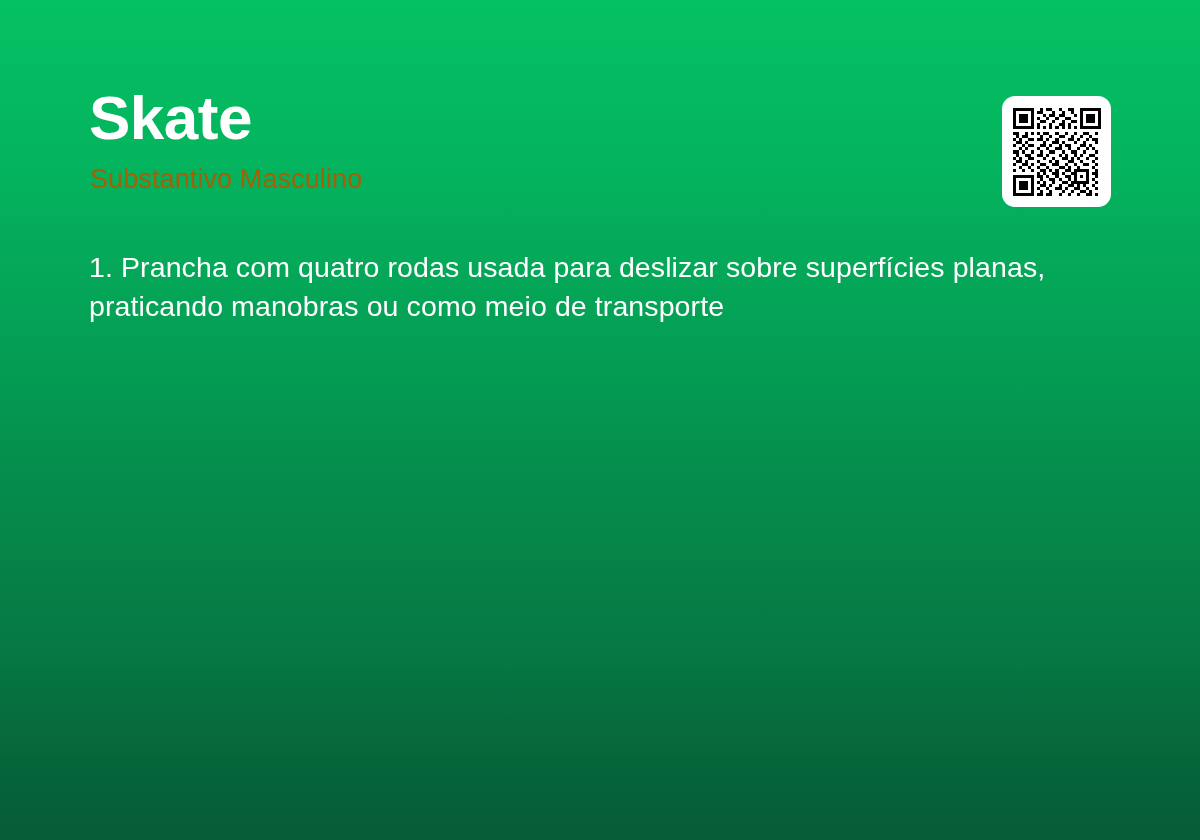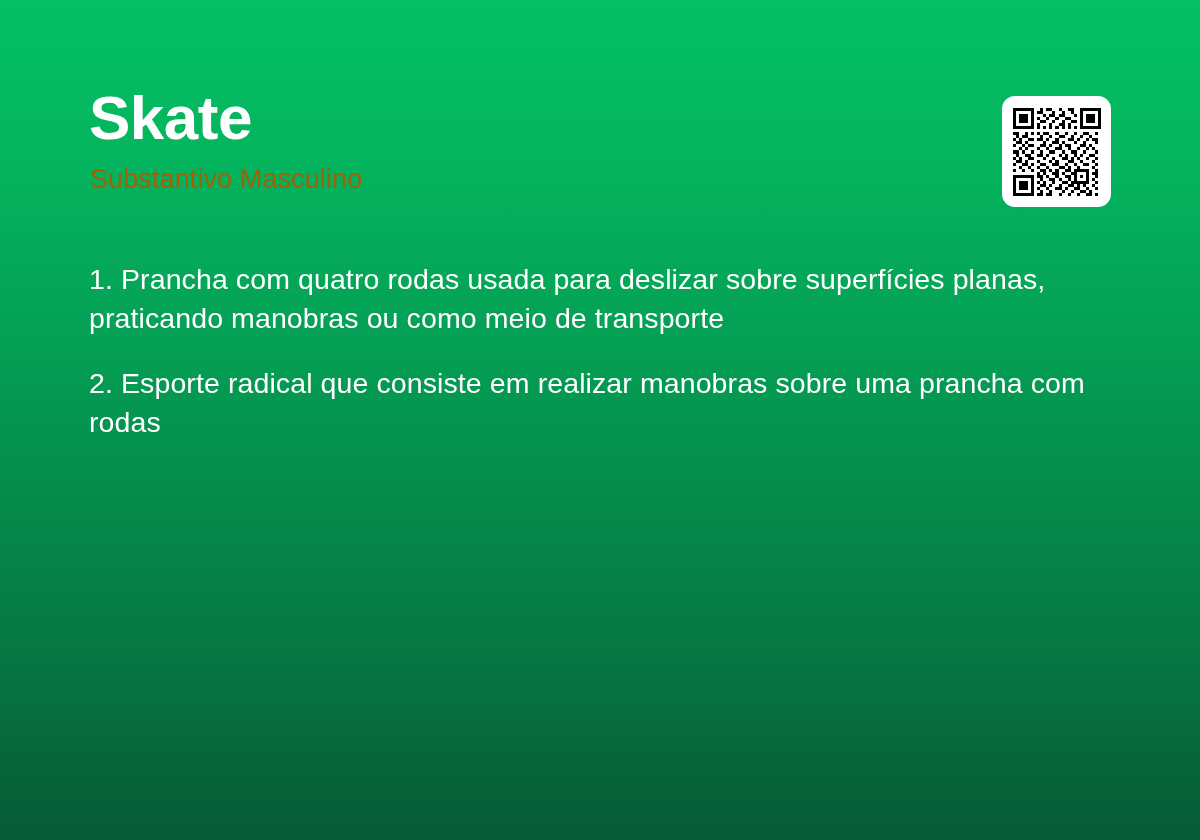--- a/index.html
+++ b/index.html
@@ -77,21 +77,20 @@
     width: 88px;
     height: 88px;
   }
 
   
   .definitions {
     position: absolute;
     left: 89px;
     top: 248px;
     width: 1010px;
-    margin-top: 12px;
   }
 
   .definition {
     font-size: 28.5px;
     color: #ffffff;
     line-height: 39px;
     letter-spacing: 0.1px;
     margin-bottom: 26px;
   }
 
@@ -344,21 +343,20 @@
           <rect x="18" y="28" width="1" height="1"></rect>
         <rect x="21" y="28" width="1" height="1"></rect>
           <rect x="24" y="28" width="2" height="1"></rect>
         <rect x="27" y="28" width="1" height="1"></rect>
       </g>
     </svg>
   </div>
 
   <div class="definitions">
     <div class="definition">1. Prancha com quatro rodas usada para deslizar sobre superfícies planas, praticando manobras ou como meio de transporte</div>
-    <div class="definition">2. Esporte radical que consiste em realizar manobras sobre uma prancha com rodas</div>
   </div>
 
   <div class="footer">
     
     
   </div>
 
 </div>
 
 </body></html>

